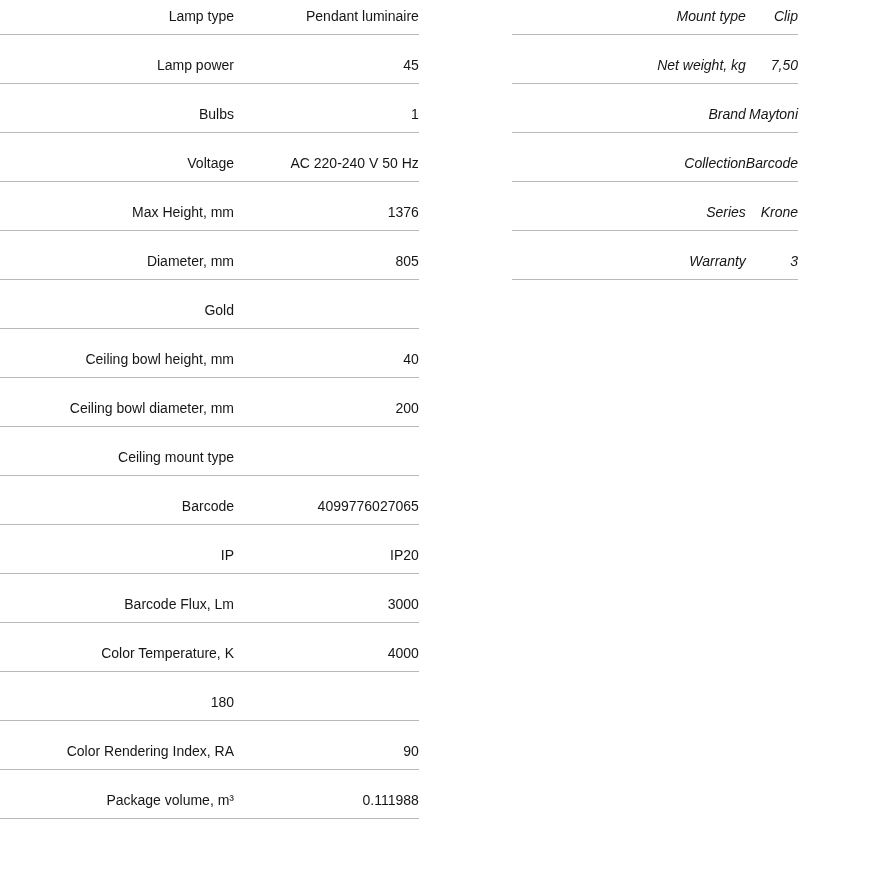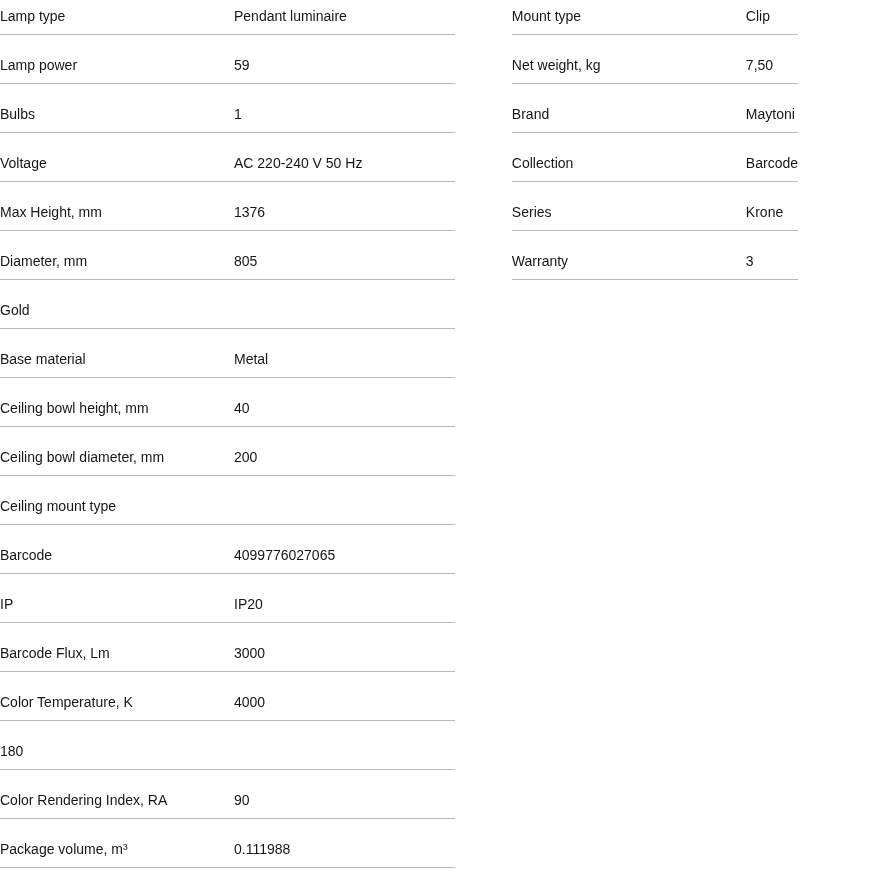--- a/index.html
+++ b/index.html
@@ -12,30 +12,32 @@
     height: 874px;
     overflow: hidden;
     font-family: "Liberation Sans", "DejaVu Sans", sans-serif;
     font-size: 14px;
     color: #161616;
   }
   .specs {
     display: flex;
     align-items: flex-start;
     width: 798px;
+    text-align: right;
   }
   .col {
     box-sizing: border-box;
   }
   .col-left {
     width: 467px;
   }
   .col-right {
     width: 290px;
-    margin-left: 57px;
+    margin-left: 93px;
+    font-style: italic;
   }
   .row {
     display: grid;
     grid-template-columns: 234px 1fr;
     padding: 22px 0 9px 0;
     border-bottom: 1px solid #b9b9b9;
     line-height: 17px;
   }
   .col .row:first-child {
     padding-top: 8px;
@@ -52,44 +54,40 @@
 
 <div class="specs">
 
   <div class="col col-left">
     <div class="row">
       <span class="lbl">Lamp type</span>
       <span class="val">Pendant luminaire</span>
     </div>
     <div class="row">
       <span class="lbl">Lamp power</span>
-      <span class="val">59</span>
+      <span class="val">45</span>
     </div>
     <div class="row">
       <span class="lbl">Bulbs</span>
       <span class="val">1</span>
     </div>
     <div class="row">
       <span class="lbl">Voltage</span>
       <span class="val">AC 220-240 V 50 Hz</span>
     </div>
     <div class="row">
       <span class="lbl">Max Height, mm</span>
       <span class="val">1376</span>
     </div>
     <div class="row">
       <span class="lbl">Diameter, mm</span>
       <span class="val">805</span>
     </div>
     <div class="row">
       <span class="val">Gold</span>
-    </div>
-    <div class="row">
-      <span class="lbl">Base material</span>
-      <span class="val">Metal</span>
     </div>
     <div class="row">
       <span class="lbl">Ceiling bowl height, mm</span>
       <span class="val">40</span>
     </div>
     <div class="row">
       <span class="lbl">Ceiling bowl diameter, mm</span>
       <span class="val">200</span>
     </div>
     <div class="row">

